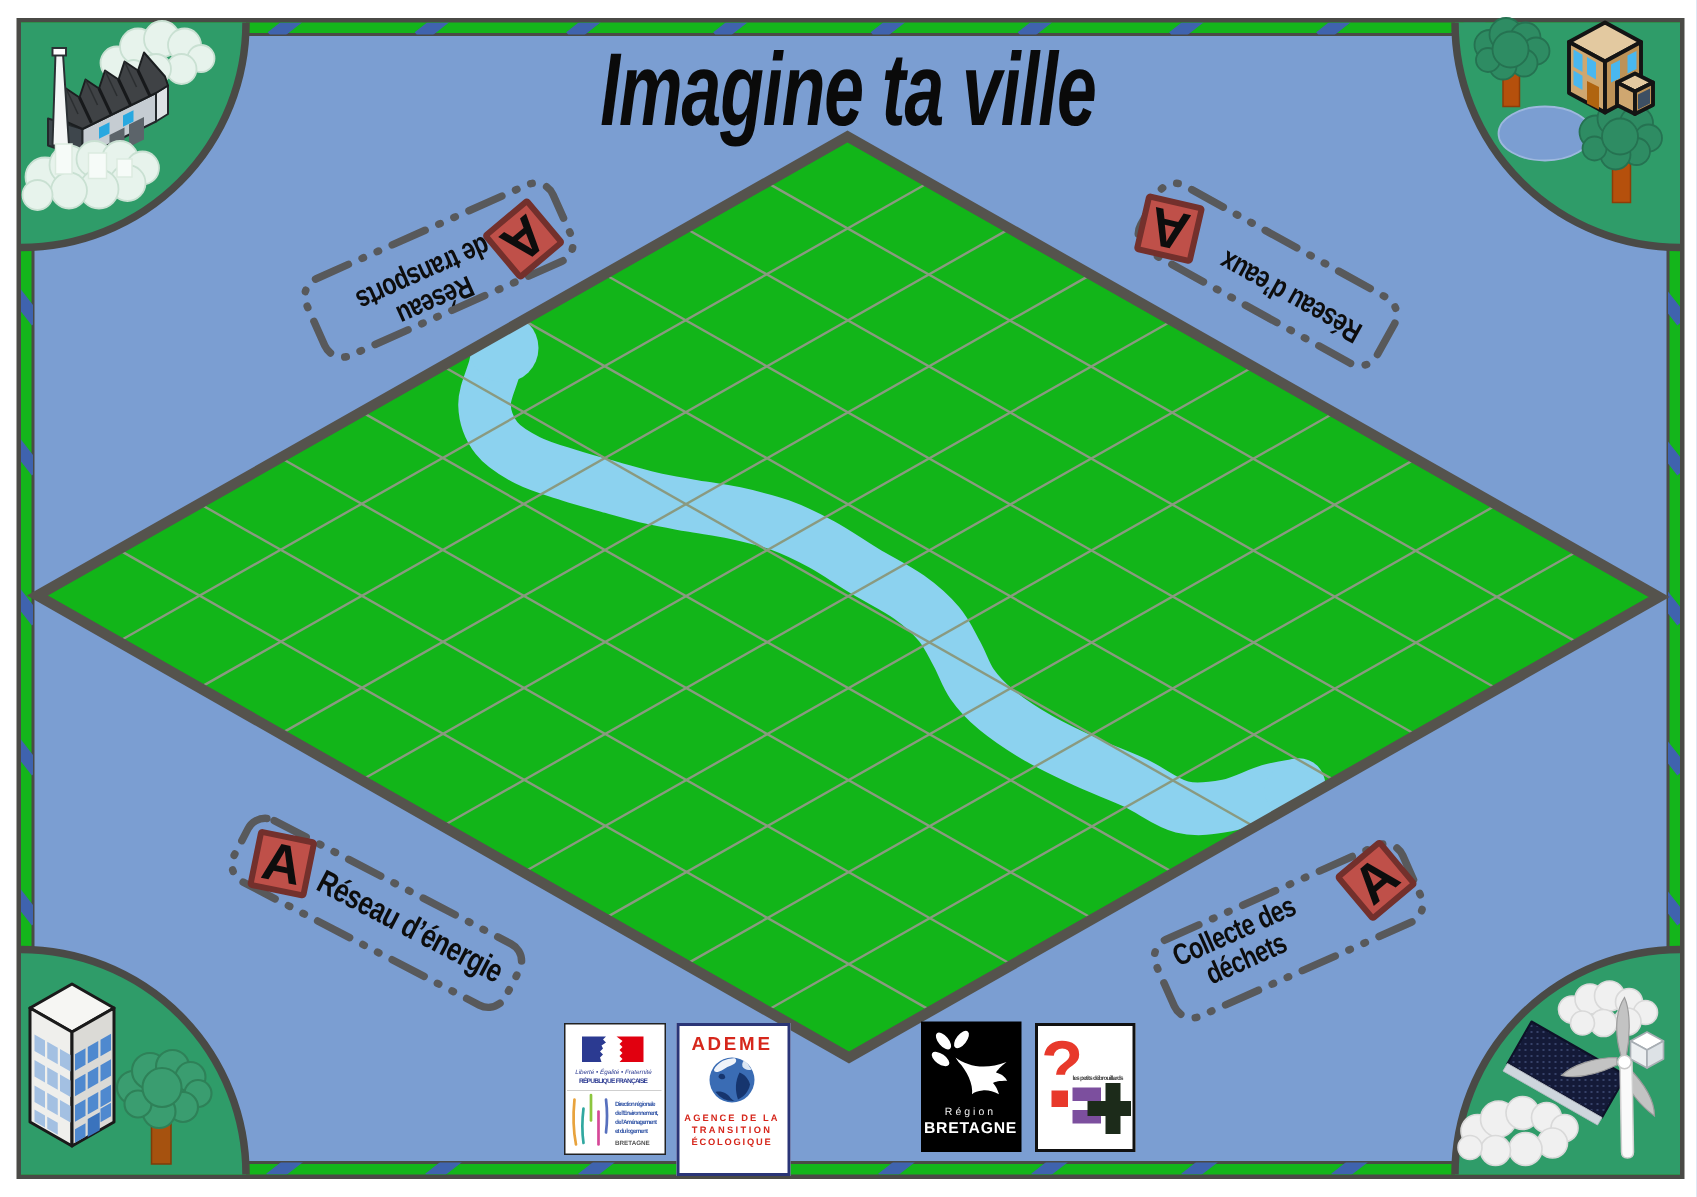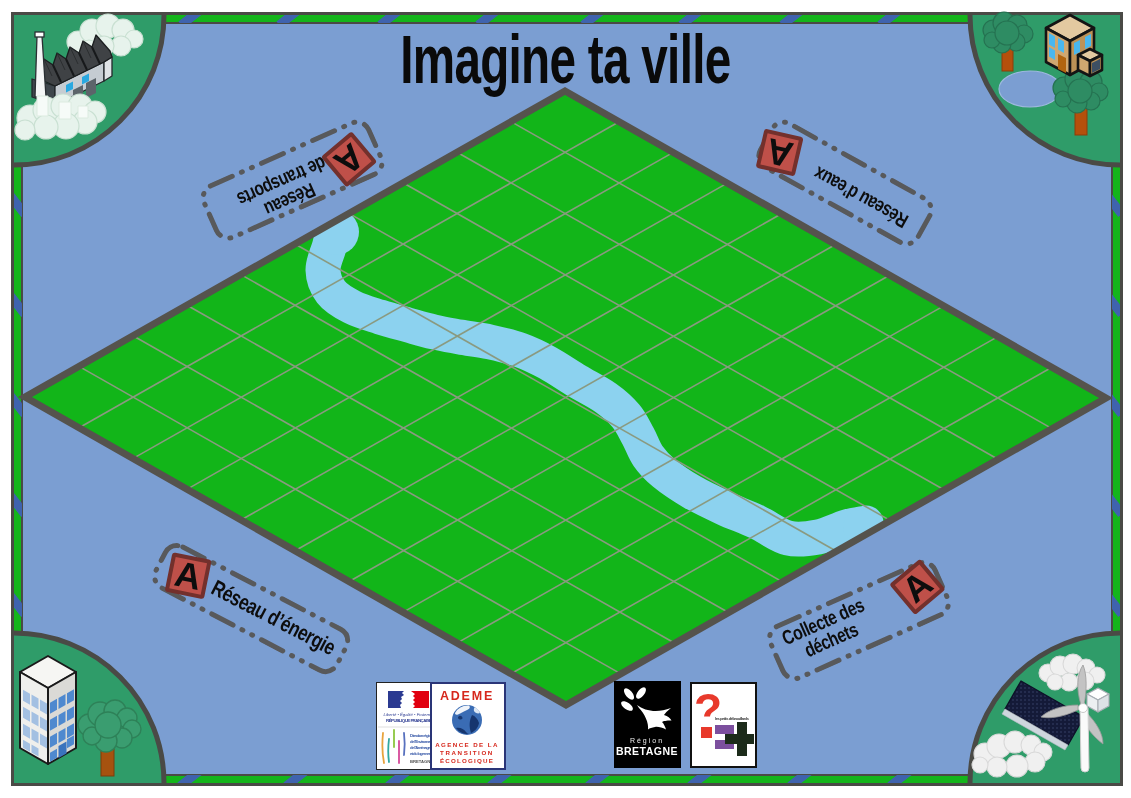--- a/index.html
+++ b/index.html
@@ -6,21 +6,21 @@
 #page{position:relative;width:1131px;height:798px;}
 .lbl{position:absolute;}
 .lbl>*{position:absolute;}
 .lbl .sq{width:40px;height:40px;background:#bf5049;border:4px solid #73302c;
   display:flex;align-items:center;justify-content:center;border-radius:3px;
   font-weight:bold;font-size:36px;color:#0d0d0d;}
 .lbl .txt{font-weight:bold;color:#0d0d0d;font-size:22px;line-height:1.0;
   transform:scaleX(0.78);transform-origin:left center;white-space:nowrap;letter-spacing:-0.5px;}
 
 #title{position:absolute;left:0;top:20px;width:1131px;text-align:center;
-  font-weight:bold;font-size:69px;color:#0a0a0a;letter-spacing:-1px;}
+  font-weight:bold;font-size:69px;color:#0a0a0a;letter-spacing:-1px;font-style:italic;}
 #title span{display:inline-block;transform:scale(0.69,1.0);transform-origin:center top;}
 .logo{position:absolute;background:#fff;}
 </style></head>
 <body>
 <div id="page">
 
 <svg width="1131" height="798" style="position:absolute;left:0;top:0">
 
   <rect x="12.5" y="13.5" width="1109" height="771" fill="#14b51b" stroke="#4a4a46" stroke-width="3"></rect>
 
@@ -382,21 +382,21 @@
     <path d="M27,50 C28,58 28,64 27,72" stroke="#5770be"></path>
   </g>
   <text x="33" y="54" font-size="4.2" fill="#3a5ba9" font-weight="bold" textLength="27">Direction régionale</text>
   <text x="33" y="60" font-size="4.2" fill="#3a5ba9" font-weight="bold" textLength="29">de l’Environnement,</text>
   <text x="33" y="66" font-size="4.2" fill="#3a5ba9" font-weight="bold" textLength="28">de l’Aménagement</text>
   <text x="33" y="72" font-size="4.2" fill="#3a5ba9" font-weight="bold" textLength="22">et du logement</text>
   <text x="33" y="80" font-size="4.2" fill="#555" font-weight="bold">BRETAGNE</text>
 </svg>
 </div>
 
-<div class="logo" style="left:430px;top:682px;width:76px;height:88px;border:2.5px solid #2a3577;">
+<div class="logo" style="left:451px;top:682px;width:76px;height:102px;border:2.5px solid #2a3577;">
 <svg width="71" height="83" viewBox="0 0 71 83">
   <text x="35" y="16" font-size="12.5" fill="#d6271c" text-anchor="middle" font-weight="bold" letter-spacing="1.8">ADEME</text>
   <circle cx="35" cy="36" r="15" fill="#3a6cb4"></circle>
   <path d="M23,29 a15,15 0 0 1 14,-7.5 c2,2 0,4 -3,5 c-3,1 -5,3 -8,4 c-2,0.5 -3,0 -3,-1.5 Z" fill="#ffffff" opacity="0.92"></path>
   <path d="M43,23 a15,15 0 0 1 5,6 c-2,1 -5,0 -6,-2 c-0.5,-1.5 0,-3 1,-4 Z" fill="#dce7f4"></path>
   <path d="M40,31 c3,1 6,4 7,8 c-1,5 -4,8 -8,10 c-2,-6 -2,-12 1,-18 Z" fill="#16356e"></path>
   <path d="M24,44 c4,-1 8,1 10,4 c1,1 2,2 3,2 a15,15 0 0 1 -13,-6 Z" fill="#16356e"></path>
   <path d="M27,32 c2,-0.5 3.5,0.5 3.5,2.5 c-1,1.5 -3.5,1.5 -4.5,-0.5 c0,-1 0.5,-1.5 1,-2 Z" fill="#16356e"></path>
   <g font-size="6.2" fill="#d6271c" text-anchor="middle" font-weight="bold">
     <text x="35" y="63" letter-spacing="1.4">AGENCE DE LA</text>

